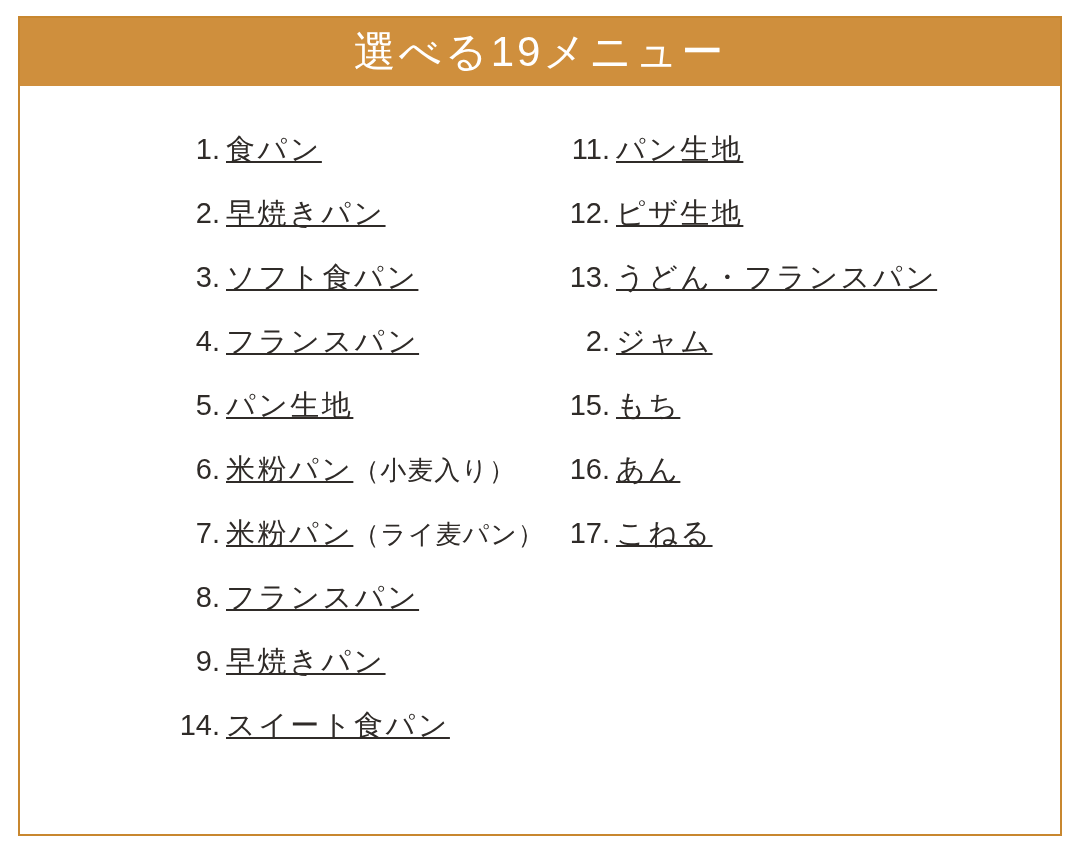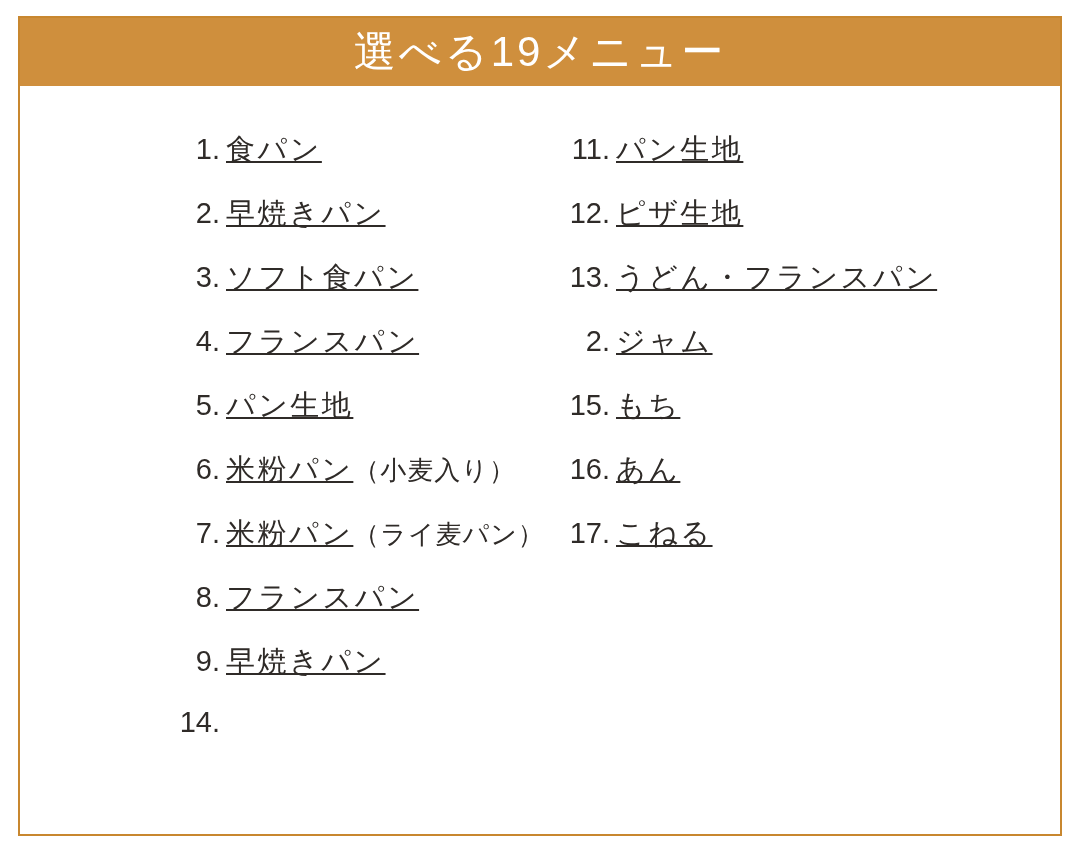--- a/index.html
+++ b/index.html
@@ -149,20 +149,21 @@
           <span class="menu-label">フランスパン</span>
           <span class="menu-note"></span>
         </div>
         <div class="menu-item">
           <span class="menu-num">9.</span>
           <span class="menu-label">早焼きパン</span>
           <span class="menu-note"></span>
         </div>
         <div class="menu-item">
           <span class="menu-num">14.</span>
+          <span class="menu-label">スイート食パン</span>
           <span class="menu-note"></span>
         </div>
       </div>
 
       <div class="col col-right">
         <div class="menu-item">
           <span class="menu-num">11.</span>
           <span class="menu-label">パン生地</span>
           <span class="menu-note"></span>
         </div>

